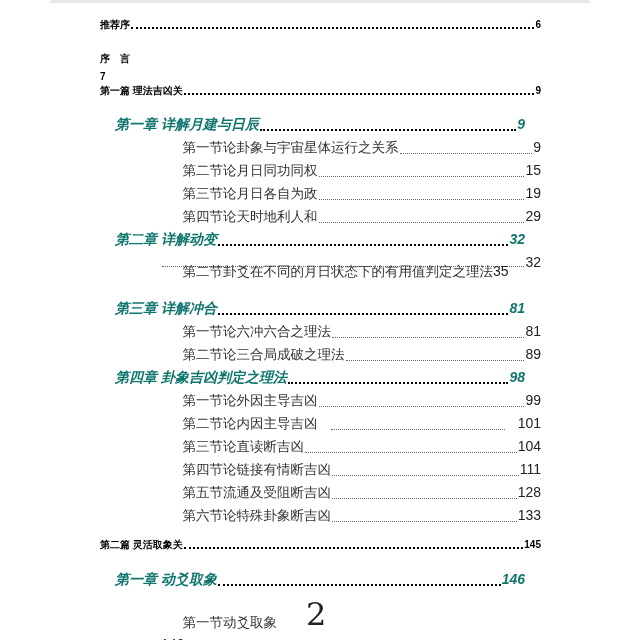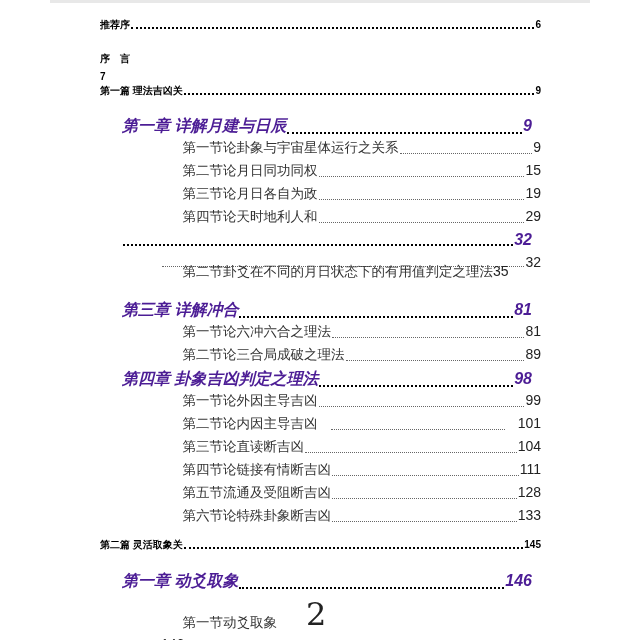--- a/index.html
+++ b/index.html
@@ -22,21 +22,21 @@
     border-bottom: 2px dotted currentColor; height: 0; align-self: flex-end;
     margin-bottom: 3px;
   }
   .entry .page { flex: 0 0 auto; }
   .part {
     left: 100px; width: 441px; font-weight: bold; font-size: 10px; color: #000;
     font-family: "Liberation Sans", sans-serif;
   }
   .part .leader { border-bottom: 2px dotted #000; }
   .chapter {
-    left: 122px; width: 410px; font-weight: bold; font-style: italic; font-size: 16px; color: #4c1d95;
+    left: 115px; width: 410px; font-weight: bold; font-style: italic; font-size: 14px; color: #0f766e;
     font-family: "Liberation Sans", sans-serif;
   }
   .chapter .leader { border-bottom: 2px dotted #000; }
   .section {
     left: 161px; width: 380px; font-size: 13.5px; color: #333;
     font-family: "DejaVu Serif", serif;
   }
   .section .leader { border-bottom: 1px dotted #666; margin-bottom: 3px; }
   .section .page { font-family: "Liberation Sans", sans-serif; font-size: 14px; color: #222; }
   .section .sec-no { display: inline-block; width: 62px; text-align: right; }
@@ -86,20 +86,21 @@
       <span class="title"><span class="sec-no">第三节</span><span>论月日各自为政</span></span>
       <span class="leader"></span>
       <span class="page">19</span>
     </div>
     <div class="entry section" style="top: 208px;">
       <span class="title"><span class="sec-no">第四节</span><span>论天时地利人和</span></span>
       <span class="leader"></span>
       <span class="page">29</span>
     </div>
     <div class="entry chapter" style="top: 231px;">
+      <span class="title">第二章  详解动变</span>
       <span class="leader"></span>
       <span class="page">32</span>
     </div>
     <div class="entry section" style="top: 254px;">
       <span class="leader"></span>
       <span class="page">32</span>
     </div>
     <div class="entry section nolead" style="top: 263px;">
       <span class="title"><span class="sec-no">第二节</span><span>卦爻在不同的月日状态下的有用值判定之理法</span></span>
       <span class="page">35</span>

